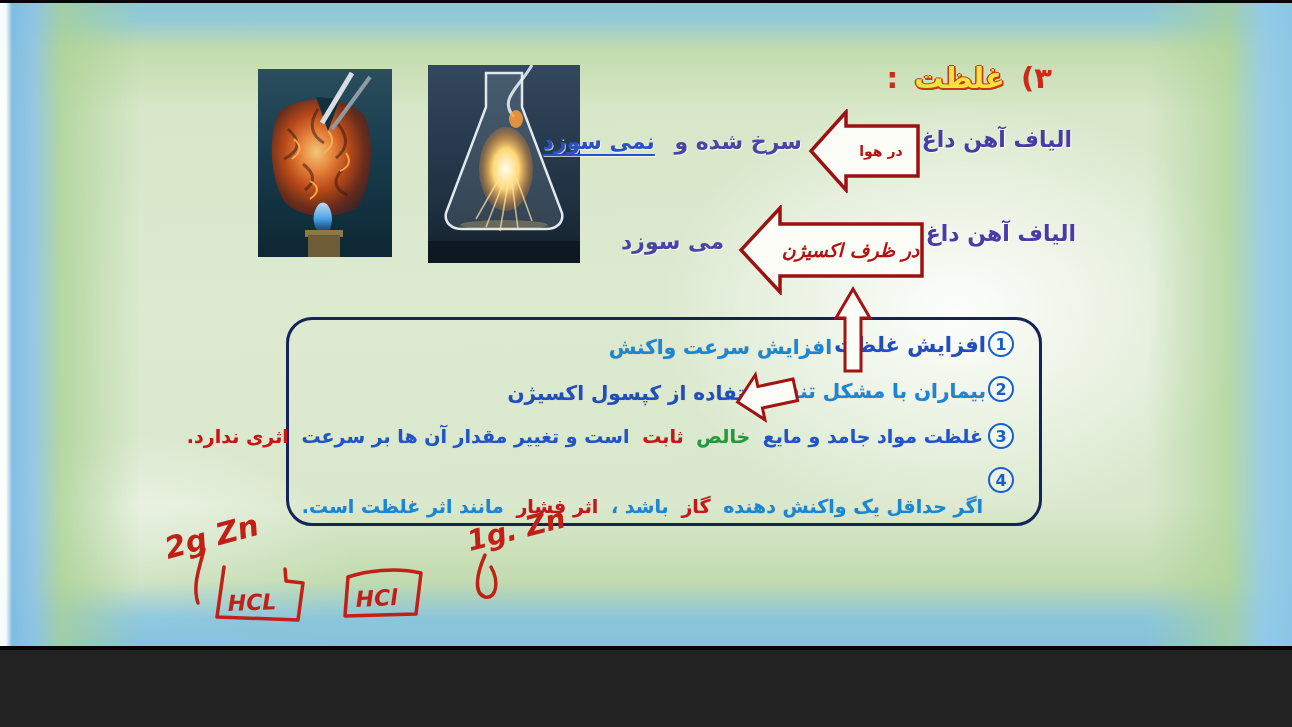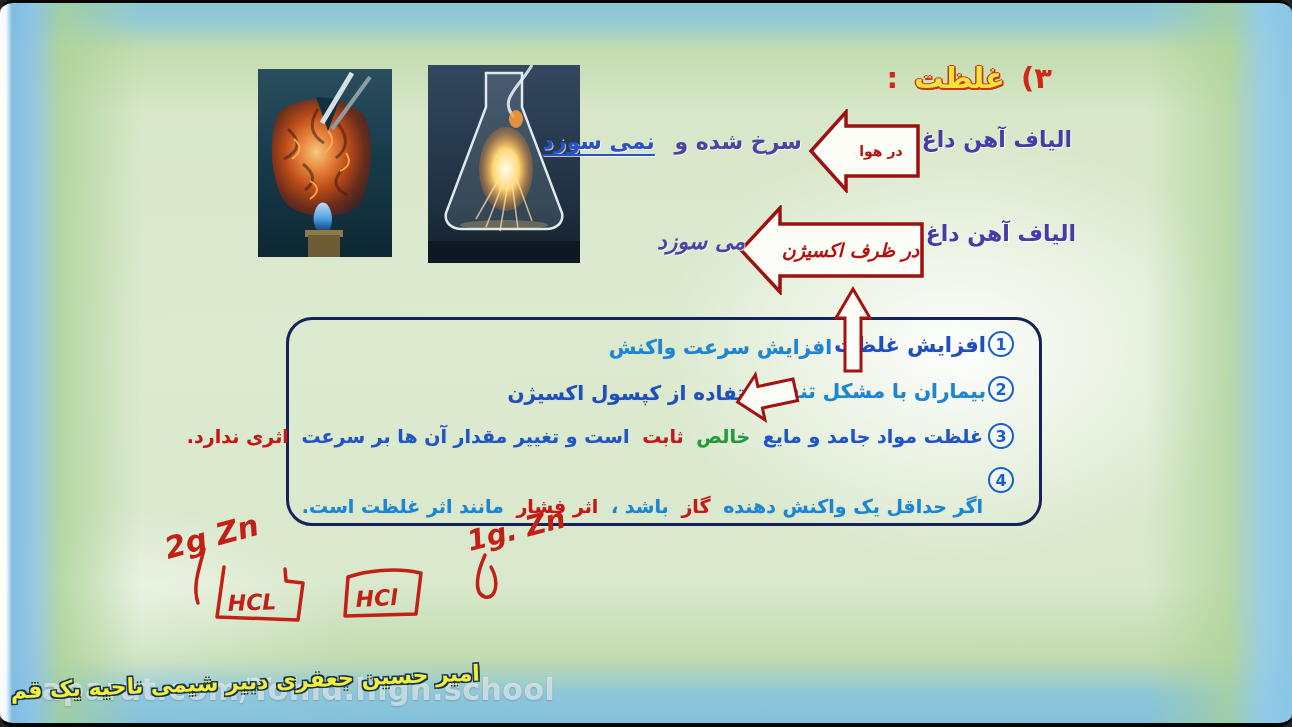--- a/index.html
+++ b/index.html
@@ -1,30 +1,29 @@
 <!DOCTYPE html>
 <html><head>
 <meta charset="utf-8">
 <style>
   html,body{margin:0;padding:0;background:#222;}
   #stage{
-    position:relative;width:1292px;height:727px;overflow:hidden;
+    position:relative;width:1292px;height:650px;overflow:hidden;
     font-family:"DejaVu Sans",sans-serif;
     border-top:3px solid #070707;border-bottom:4px solid #050505;
     box-sizing:border-box;
     background-color:#dcead0;
     background-image:
       linear-gradient(to right, rgba(255,255,255,.95) 0px, rgba(255,255,255,.9) 6px, rgba(127,188,228,.95) 12px, rgba(140,196,230,.9) 32px, rgba(169,209,148,.75) 62px, rgba(220,234,208,0) 140px),
       linear-gradient(to left,  rgba(138,198,232,.95) 0px, rgba(146,203,233,.9) 28px, rgba(171,210,149,.7) 64px, rgba(220,234,208,0) 145px),
       linear-gradient(to bottom, rgba(131,196,216,.9) 0px, rgba(131,196,216,.8) 18px, rgba(175,210,150,.5) 46px, rgba(220,234,208,0) 108px),
       linear-gradient(to top,   rgba(127,192,220,.95) 0px, rgba(127,192,220,.85) 28px, rgba(170,206,146,.5) 64px, rgba(220,234,208,0) 140px),
       radial-gradient(ellipse 460px 330px at 74% 48%, rgba(255,255,255,.95) 0%, rgba(255,255,255,0) 65%),
       radial-gradient(ellipse 330px 230px at 10% 92%, rgba(255,255,255,.85) 0%, rgba(255,255,255,0) 70%),
       linear-gradient(178deg,#d5e5c4 0%,#dcead0 45%,#d8e7ca 100%);
-    border-radius: 13px;
   }
   .abs{position:absolute;}
   .rtl{direction:rtl;}
   
   .title{top:58px;right:240px;font-size:29px;font-weight:bold;white-space:nowrap;}
   .title .num,.title .colon{color:#cf2817;}
   .title .word{color:#f5e23a;margin:0 6px;
     text-shadow:-1.5px 0 #c93818,1.5px 0 #c93818,0 -1.5px #c93818,0 1.5px #c93818,1.5px 1.5px 0 #c93818;}
   
   .subject{color:#473ca6;font-weight:bold;font-size:22px;white-space:nowrap;
@@ -134,21 +133,21 @@
     <span class="und">نمی سوزد</span>
   </div>
 
   <div class="abs subject" style="right:216px;top:218px;">الیاف آهن داغ</div>
   <div class="block-arrow" style="left:738px;top:202px;width:186px;height:90px;font-style:italic;">
     <svg width="186" height="90" viewBox="0 0 186 90">
       <path d="M184,19 L42,19 L42,3 L3,45 L42,87 L42,71 L184,71 Z" fill="#fdfdf8" stroke="#9c1212" stroke-width="3.5"></path>
     </svg>
     <div class="arrow-label" style="left:44px;right:5px;top:19px;bottom:19px;font-size:19px;">در ظرف اکسیژن</div>
   </div>
-  <div class="abs result" style="right:547px;top:226px;font-style:italic;">می سوزد</div>
+  <div class="abs result" style="right:568px;top:226px;">می سوزد</div>
 
   <div class="abs rulebox"></div>
 
   <svg class="abs" style="left:833px;top:283px;z-index:4;" width="40" height="88" viewBox="0 0 40 88">
     <path d="M20,3 L37,32 L28,32 L28,85 L12,85 L12,32 L3,32 Z" fill="#fdfdf8" stroke="#a41212" stroke-width="3"></path>
   </svg>
 
   <svg class="abs" style="left:734px;top:366px;transform:rotate(-12deg);z-index:4;" width="64" height="54" viewBox="0 0 64 54">
     <path d="M62,16 L26,16 L26,4 L3,27 L26,50 L26,38 L62,38 Z" fill="#fdfdf8" stroke="#a41212" stroke-width="3"></path>
   </svg>

